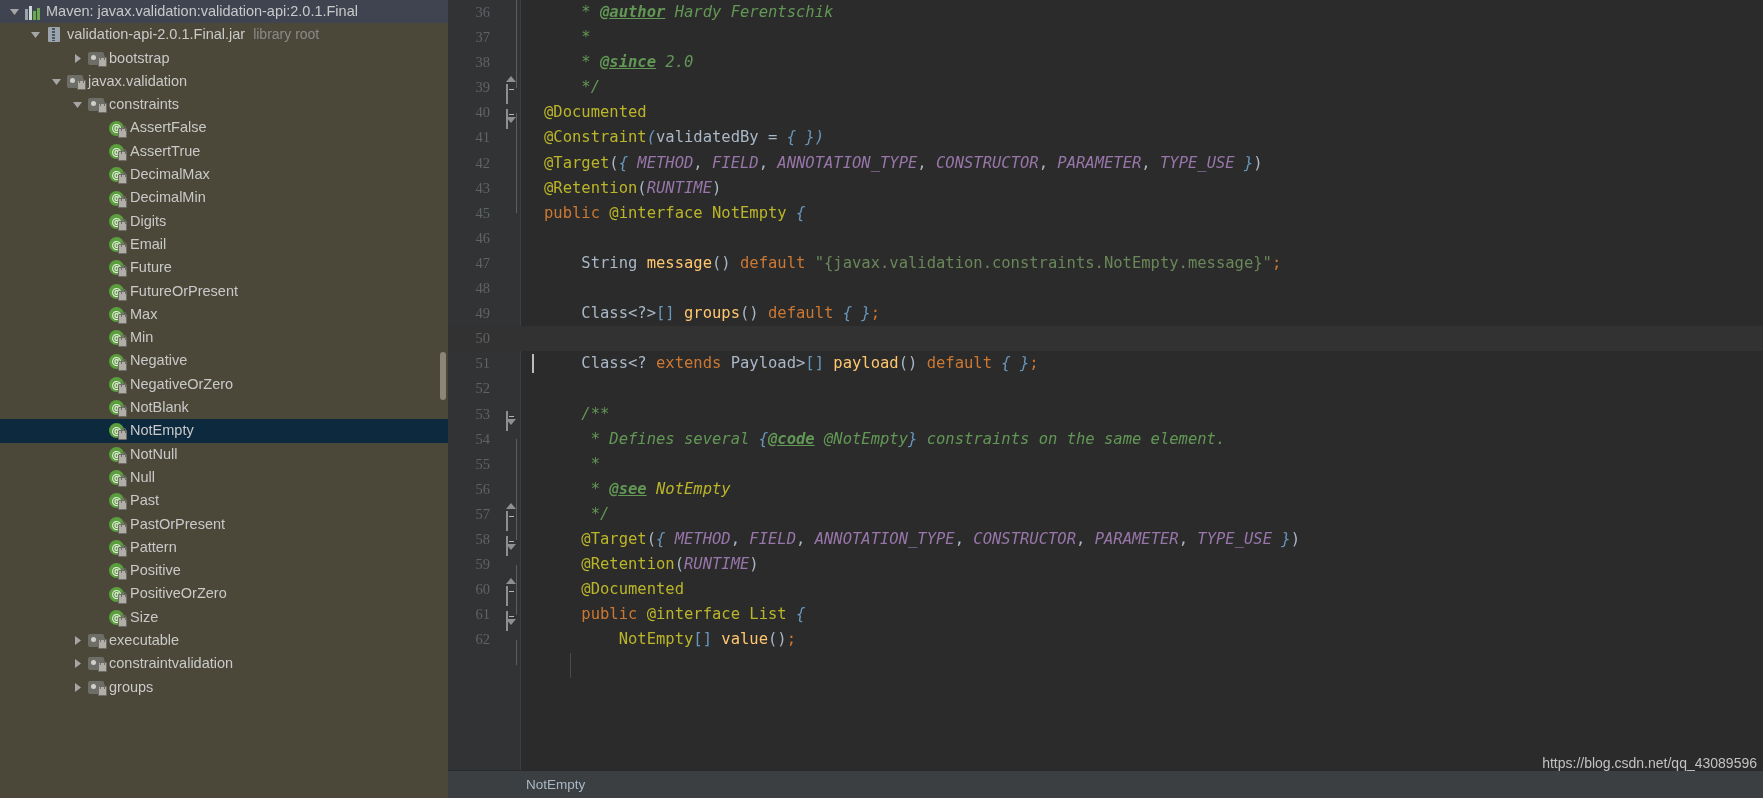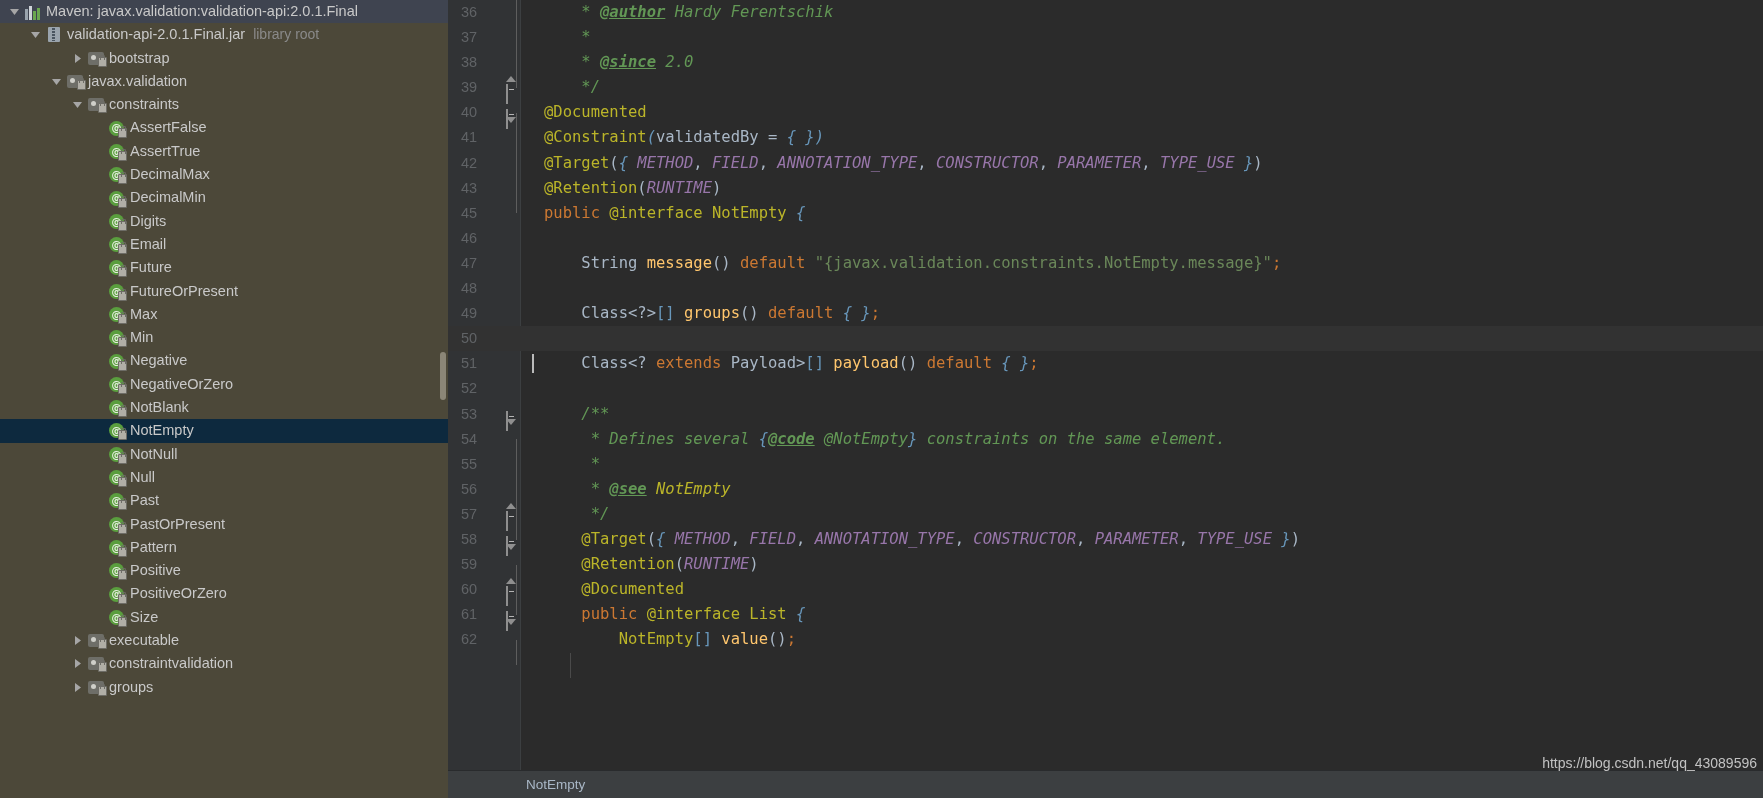--- a/index.html
+++ b/index.html
@@ -127,26 +127,26 @@
     line-height: 25.1px;
     display: flex;
     align-items: center;
     position: relative;
     white-space: pre;
     font-size: 15.5px;
   }
   .line.current { background: #323232; }
   .gutter {
     width: 52px; flex: 0 0 52px;
-    text-align: center;
+    text-align: right;
     padding-right: 10px;
     color: #606366;
     font-size: 14.5px;
     box-sizing: border-box;
-    font-family: Liberation Sans, sans-serif;
+    font-family: Liberation Serif, serif;
   }
   .fold {
     width: 22px; flex: 0 0 22px;
     position: relative;
     display: inline-flex; align-items: center; justify-content: center;
     color: #8a8a8a;
   }
   .code {
     padding-left: 22px;
     white-space: pre;

